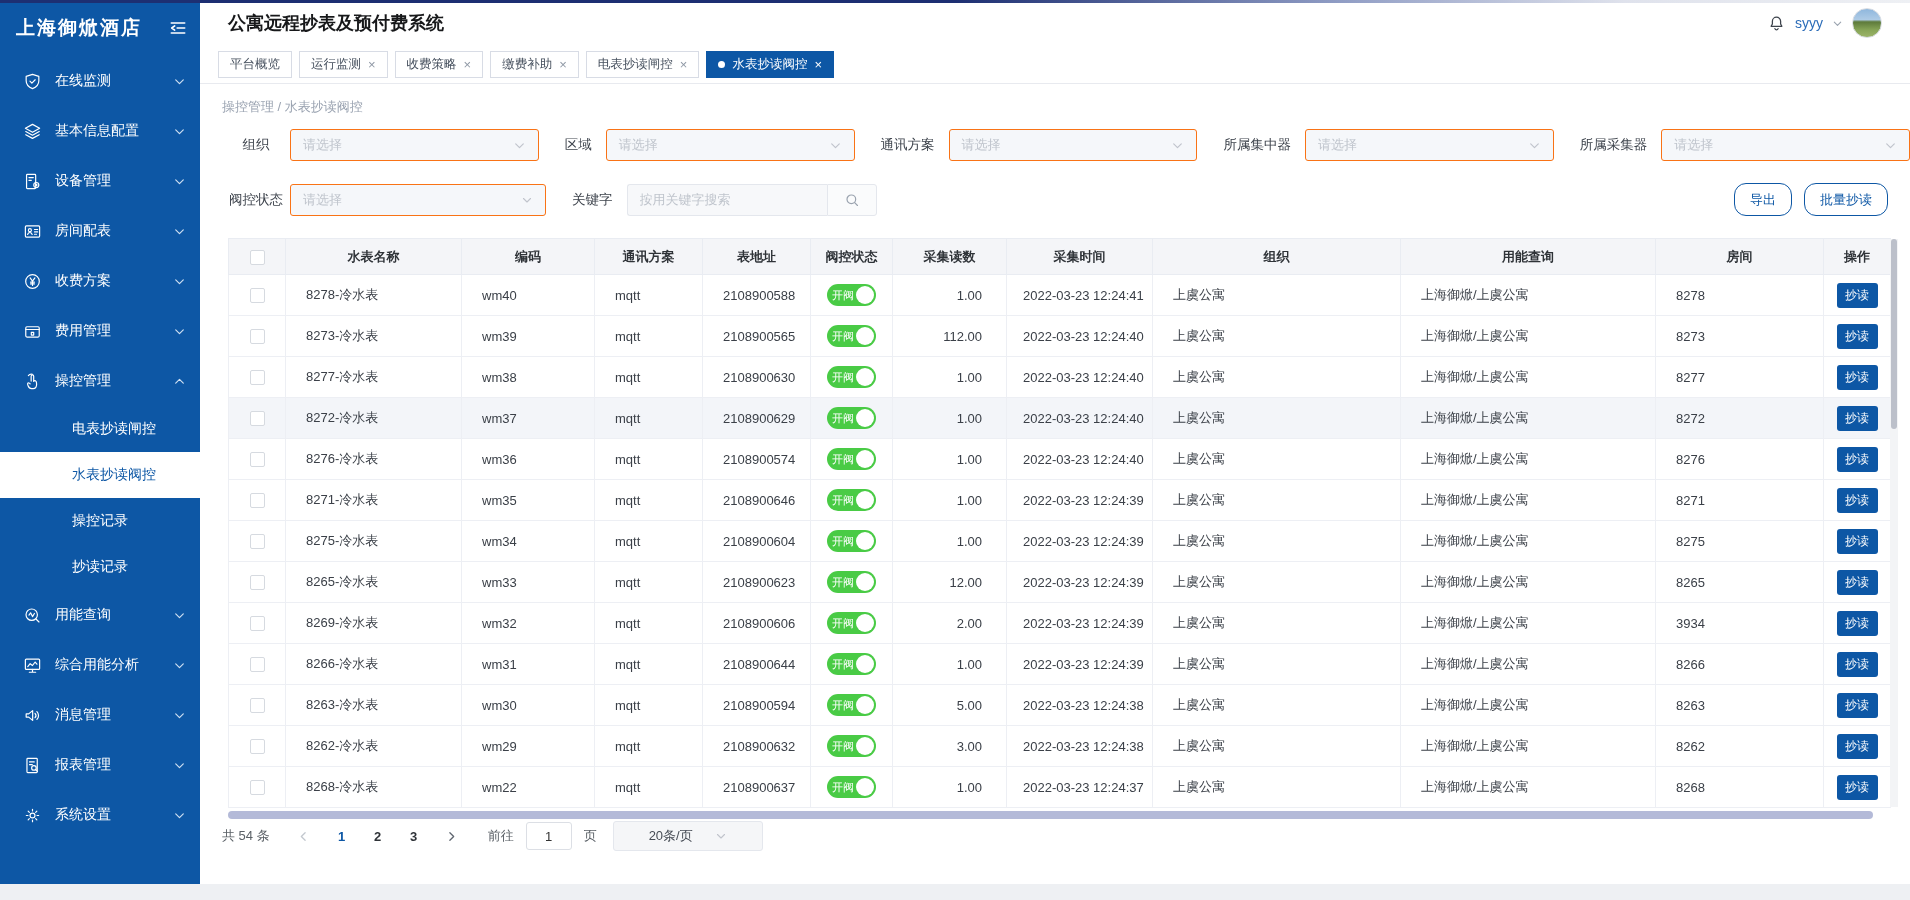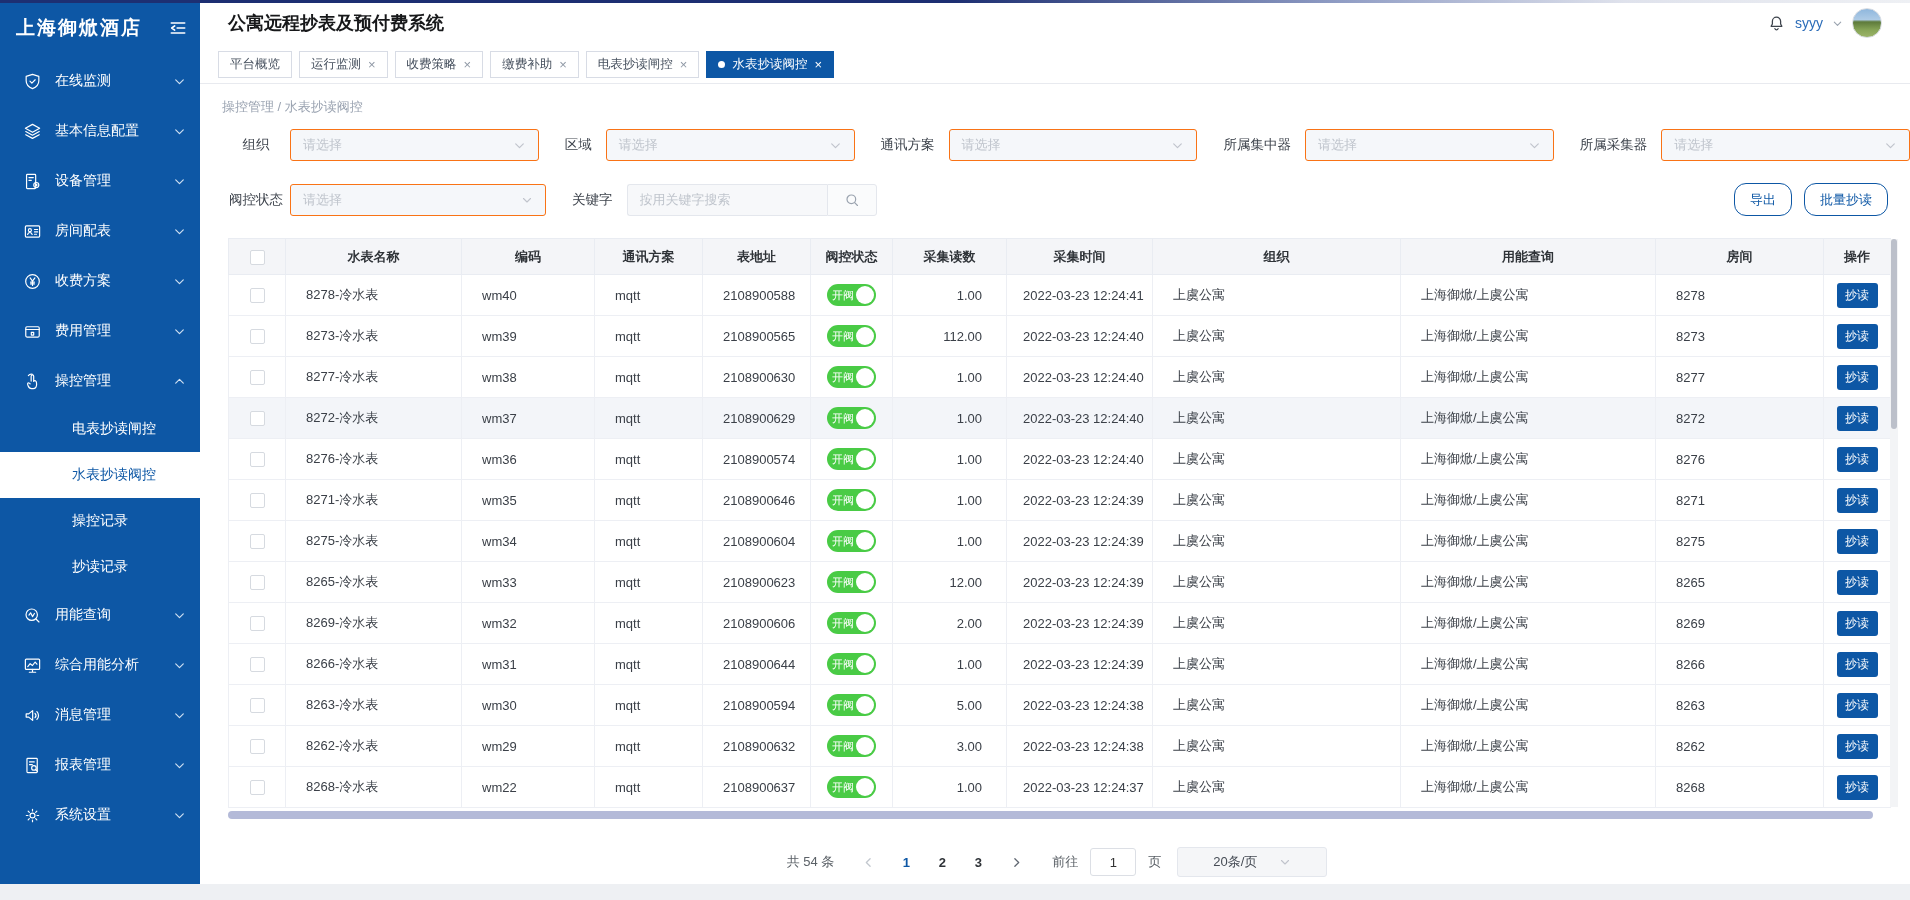--- a/index.html
+++ b/index.html
@@ -82,21 +82,21 @@
   .toggle-label { color:#fff; font-size:11px; margin-left:5px; }
   .toggle-knob { position:absolute; right:2px; top:2px; width:18px; height:18px; border-radius:50%; background:#fff; }
   .read-btn { min-width:41px; height:25px; background:#0d57a5; color:#fff; border:none; border-radius:3px;
     font-size:12px; cursor:pointer; font-family:inherit; padding:0 7px; }
   .vscroll { position:absolute; top:1px; left:1662px; width:8px; height:568px; background:#f3f4f6; }
   .vscroll-thumb { position:absolute; top:0; left:1px; width:6px; height:190px; border-radius:3px; background:#bcc0ca; }
   .hscroll { width:1662px; height:10px; margin:3px 0 0 6px; }
   .hscroll-thumb { width:99%; height:8px; border-radius:4px; background:#b4bad8; }
 
   
-  .pagination { margin-top:26px; display:flex; align-items:center; justify-content:center; gap:6px;
+  .pagination { margin-top:0; display:flex; align-items:center; gap:6px;
     font-size:13px; color:#5b6167; width:1670px; }
   .pg-total { margin-right:14px; color:#5b6167; }
   .pg-arrow { width:28px; height:28px; display:flex; align-items:center; justify-content:center; cursor:pointer; color:#5f6670; }
   .pg-arrow.disabled { color:#c3c8cf; }
   .pg-num { width:28px; height:28px; display:flex; align-items:center; justify-content:center;
     font-weight:bold; color:#2f3338; cursor:pointer; margin:0 4px; }
   .pg-num.active { color:#0d57a5; }
   .pg-goto-label { margin-left:16px; }
   .pg-goto-input { width:46px; height:28px; border:1px solid #dcdfe5; border-radius:3px; text-align:center;
     font-size:13px; color:#333; outline:none; margin:0 6px; font-family:inherit; background:#fff; }
@@ -647,21 +647,21 @@
                 <td class="c-protocol">mqtt</td>
                 <td class="c-addr">2108900606</td>
                 <td class="c-valve"><span class="toggle">
                     <span class="toggle-label">开阀</span>
                     <span class="toggle-knob"></span>
                   </span></td>
                 <td class="c-reading">2.00</td>
                 <td class="c-time">2022-03-23 12:24:39</td>
                 <td class="c-org">上虞公寓</td>
                 <td class="c-area">上海御焮/上虞公寓</td>
-                <td class="c-room">8269</td>
+                <td class="c-room">3934</td>
                 <td class="c-action"><button class="read-btn">抄读</button></td>
               </tr>
               <tr>
                 <td class="c-check"><span class="checkbox"></span></td>
                 <td class="c-name">8266-冷水表</td>
                 <td class="c-code">wm31</td>
                 <td class="c-protocol">mqtt</td>
                 <td class="c-addr">2108900644</td>
                 <td class="c-valve"><span class="toggle">
                     <span class="toggle-label">开阀</span>

